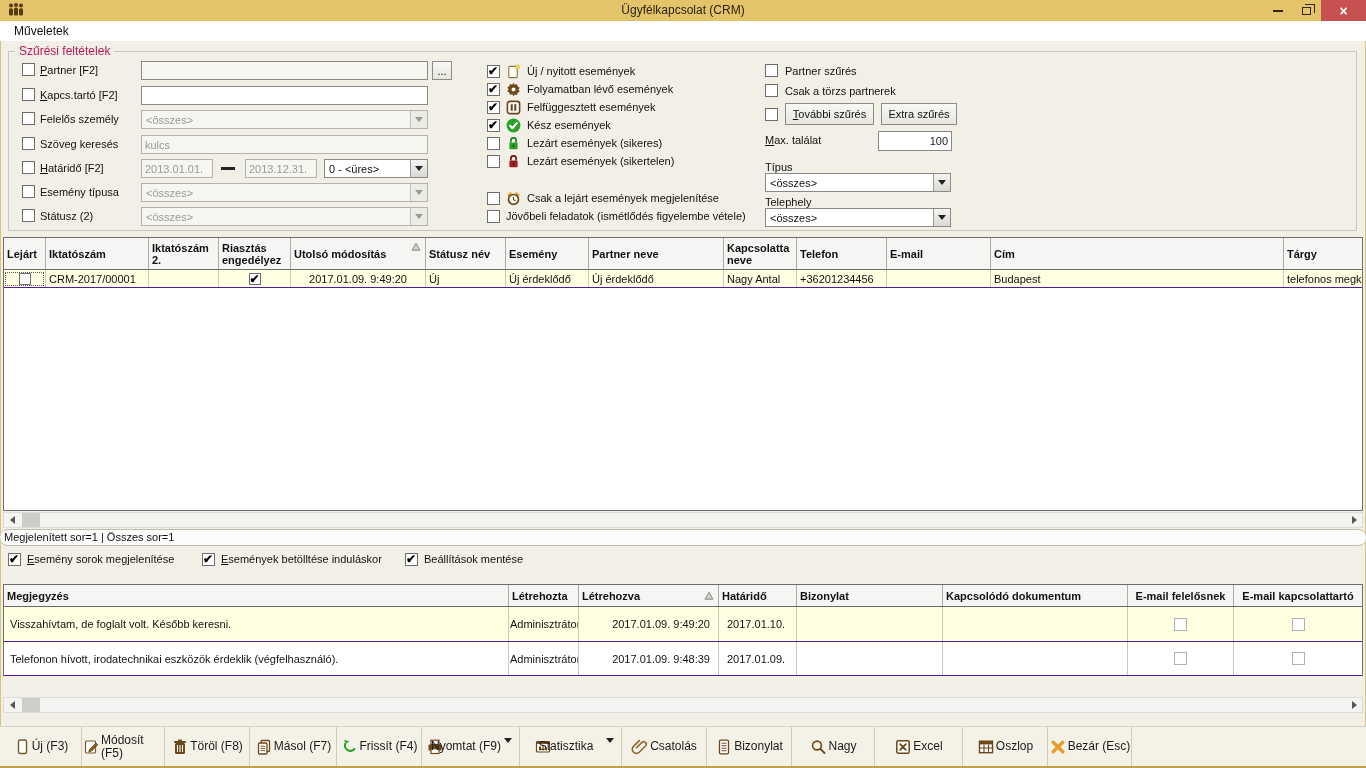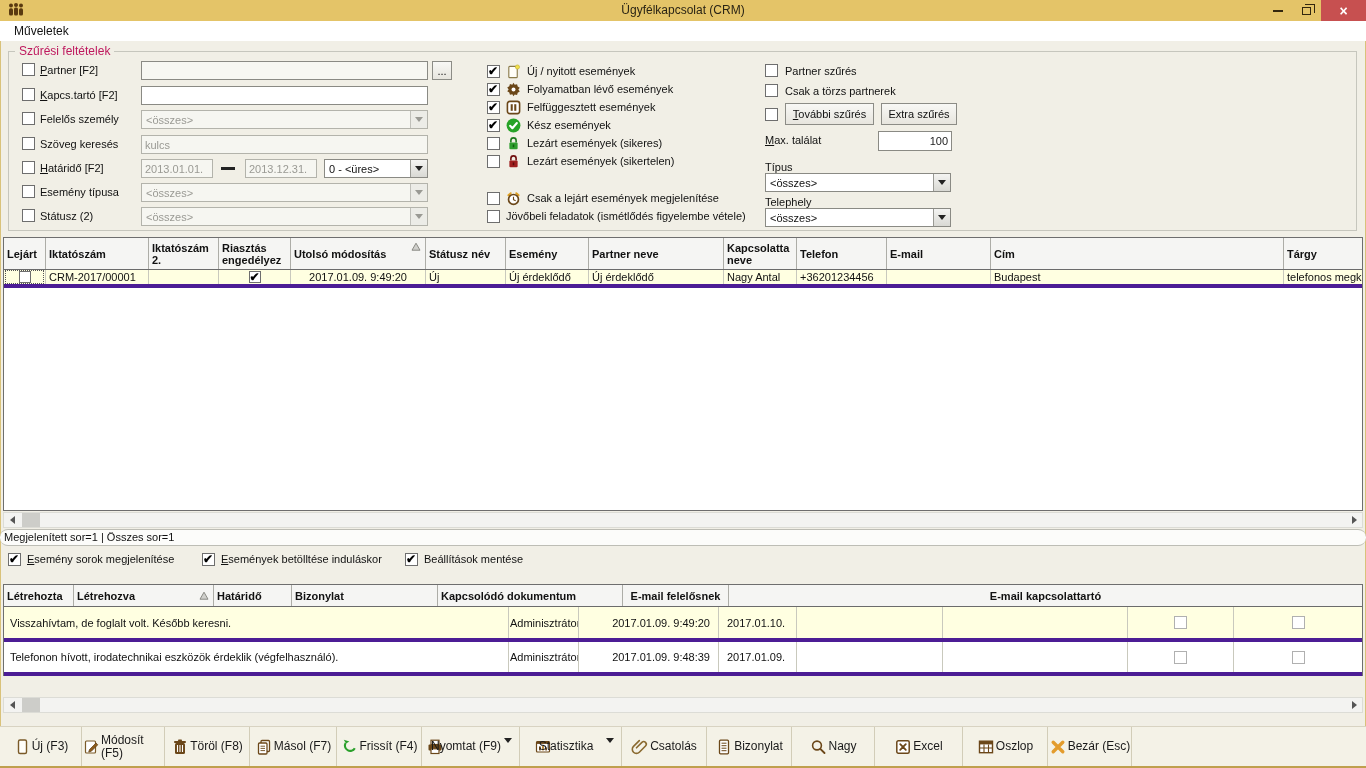--- a/index.html
+++ b/index.html
@@ -48,21 +48,21 @@
 
   .fmrow { position:absolute; left:487px; height:16px; display:flex; align-items:center; gap:6px; white-space:nowrap; }
   .fmrow .ficon { width:15px; height:15px; flex:0 0 15px; display:inline-flex; }
 
   .frrow { position:absolute; display:flex; align-items:center; gap:7px; white-space:nowrap; }
 
   
   .grid { position:absolute; background:#fff; border:1px solid #6e6e6e; }
   .ghead { display:flex; background:#f5f5f3; border-bottom:1px solid #6b6b6b; }
   .gh { position:relative; display:flex; align-items:center; padding:1px 3px; font-weight:bold; font-size:11px; line-height:12px; border-right:1px solid #adada7; overflow:hidden; }
-  .grow { display:flex; border-bottom:4px solid #4c1d95; }
+  .grow { display:flex; border-bottom:1px solid #4c1d95; }
   .grow.hl { background:#ffffe1; }
   .gc { padding:1px 3px; border-right:1px solid #c9c9bd; white-space:nowrap; overflow:hidden; display:flex; align-items:center; }
   .gc.center { justify-content:center; }
   .gc.right { justify-content:flex-end; padding-right:8px; }
   .sort { position:absolute; right:4px; top:4px; }
   .focusbox { width:100%; height:14px; border:1px dotted #555; display:flex; align-items:center; justify-content:center; }
 
   
   .hscroll { position:absolute; left:3px; width:1360px; height:16px; background:#f3f3f1; border:1px solid #dcdcd6; }
   .sb-arrow { position:absolute; top:0; width:16px; height:14px; display:flex; align-items:center; justify-content:center; }
@@ -355,20 +355,21 @@
     <span class="cb checked"></span>
     <span><u>E</u>semények betölltése induláskor</span>
   </div>
   <div class="optrow" style="left:405px;">
     <span class="cb checked"></span>
     <span>Beállítások mentése</span>
   </div>
 
   <div class="grid" style="left:3px; top:584px; width:1360px; height:92px;">
     <div class="ghead" style="height:22px;">
+      <div class="gh" style="width:505px">Megjegyzés</div>
       <div class="gh" style="width:70px">Létrehozta</div>
       <div class="gh" style="width:140px">
         <span>Létrehozva</span>
         <span class="sort" style="top:6px;"><svg width="10" height="10" viewBox="0 0 10 10">
               <path d="M5 1.2l4 7H1z" fill="#d0d0cc" stroke="#8a8a84"></path>
             </svg></span>
       </div>
       <div class="gh" style="width:78px">Határidő</div>
       <div class="gh" style="width:146px">Bizonylat</div>
       <div class="gh" style="width:185px">Kapcsolódó dokumentum</div>

